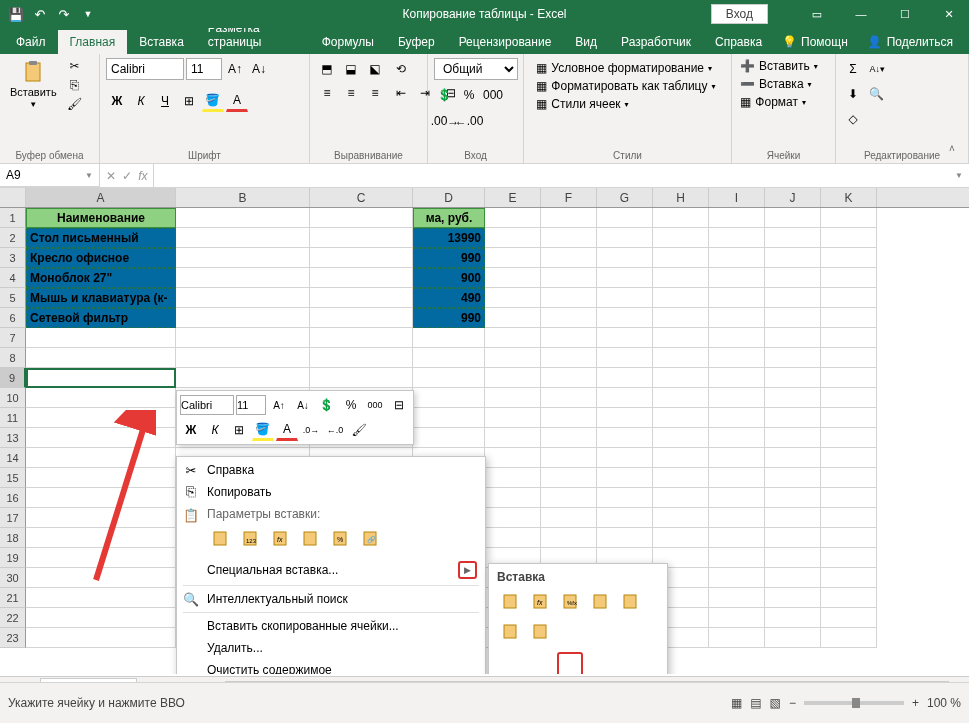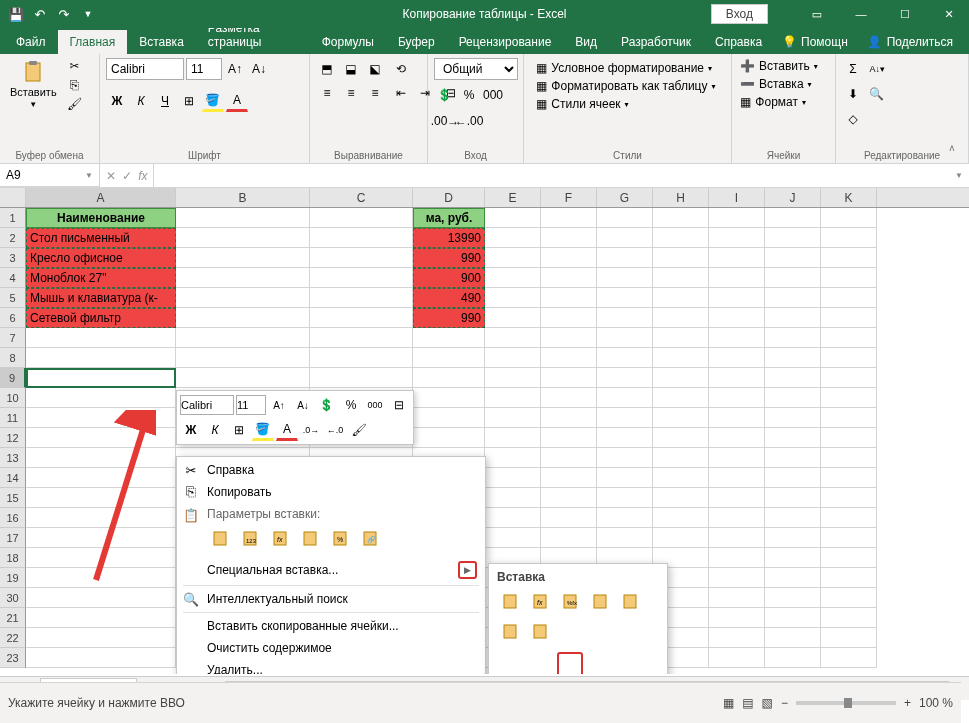--- a/index.html
+++ b/index.html
@@ -62,21 +62,21 @@
 .row-header-spacer { width: 26px; border-right: 1px solid #ccc; background: #e6e6e6; }
 .col-h { border-right: 1px solid #ccc; text-align: center; font-size: 12px; color: #444; display: flex; align-items: center; justify-content: center; background: #e6e6e6; }
 .col-h.sel { background: #d2d2d2; }
 
 .rows { }
 .row { display: flex; height: 20px; }
 .row-h { width: 26px; background: #e6e6e6; border-right: 1px solid #999; border-bottom: 1px solid #ccc; text-align: center; font-size: 11px; color: #444; display: flex; align-items: center; justify-content: center; }
 .row-h.sel { background: #ccc; border-right: 2px solid #217346; }
 .cell { border-right: 1px solid #d4d4d4; border-bottom: 1px solid #d4d4d4; font-size: 12px; padding: 1px 3px; display: flex; align-items: center; overflow: hidden; white-space: nowrap; }
 .cell.hdr { background: #8fd182; font-weight: bold; justify-content: center; border: 1px solid #3b8e3b; }
-.cell.data { background: #ef4444; border: 1px dashed #217346; }
+.cell.data { background: #0369a1; border: 1px dashed #217346; font-weight: bold; }
 .cell.selected { border: 2px solid #217346; background: #fff; }
 
 
 .arrow { position: absolute; left: 56px; top: 222px; pointer-events: none; z-index: 5; }
 
 
 .mini-toolbar { position: absolute; left: 176px; top: 202px; background: #fff; border: 1px solid #c6c6c6; box-shadow: 2px 2px 6px rgba(0,0,0,0.2); padding: 3px; z-index: 10; }
 .mini-row { display: flex; align-items: center; gap: 2px; }
 .mini-sel { border: 1px solid #ababab; height: 20px; font-size: 11px; }
 
@@ -100,21 +100,21 @@
 
 
 .sheet-bar { position: absolute; bottom: 23px; left: 0; right: 0; height: 24px; background: #f3f2f1; border-top: 1px solid #ccc; display: flex; align-items: center; }
 .sheet-nav { display: flex; padding: 0 8px; gap: 6px; color: #888; }
 .sheet-tab { background: #fff; border: 1px solid #ccc; border-bottom: none; padding: 3px 16px; font-size: 12px; font-weight: bold; color: #217346; }
 .sheet-add { padding: 0 8px; font-size: 14px; color: #666; }
 .hscroll { flex: 1; margin: 0 20px 0 60px; height: 16px; background: #f0f0f0; border: 1px solid #ccc; position: relative; }
 .hscroll-thumb { position: absolute; left: 14px; width: 120px; top: 0; bottom: 0; background: #cdcdcd; }
 
 
-.status-bar { position: absolute; bottom: 0; left: 0; right: 8px; height: 41px; background: #f3f2f1; border-top: 1px solid #d4d4d4; display: flex; align-items: center; padding: 0 8px; font-size: 12px; color: #444; }
+.status-bar { position: absolute; bottom: 0; left: 0; right: 0; height: 41px; background: #f3f2f1; border-top: 1px solid #d4d4d4; display: flex; align-items: center; padding: 0 8px; font-size: 12px; color: #444; }
 .status-right { margin-left: auto; display: flex; align-items: center; gap: 8px; }
 .zoom-slider { width: 100px; height: 4px; background: #ccc; position: relative; }
 .zoom-thumb { position: absolute; left: 48px; top: -3px; width: 8px; height: 10px; background: #888; }
 
 svg.clip { width: 14px; height: 16px; }
 .underline { text-decoration: underline; }
 </style>
 </head>
 <body>
 
@@ -489,34 +489,20 @@
         <div class="cell " style="width:72px"></div>
         <div class="cell " style="width:56px"></div>
         <div class="cell " style="width:56px"></div>
         <div class="cell " style="width:56px"></div>
         <div class="cell " style="width:56px"></div>
         <div class="cell " style="width:56px"></div>
         <div class="cell " style="width:56px"></div>
         <div class="cell " style="width:56px"></div>
       </div>
       <div class="row">
-        <div class="row-h">12</div>
-        <div class="cell " style="width:150px"></div>
-        <div class="cell " style="width:134px"></div>
-        <div class="cell " style="width:103px"></div>
-        <div class="cell " style="width:72px"></div>
-        <div class="cell " style="width:56px"></div>
-        <div class="cell " style="width:56px"></div>
-        <div class="cell " style="width:56px"></div>
-        <div class="cell " style="width:56px"></div>
-        <div class="cell " style="width:56px"></div>
-        <div class="cell " style="width:56px"></div>
-        <div class="cell " style="width:56px"></div>
-      </div>
-      <div class="row">
         <div class="row-h">13</div>
         <div class="cell " style="width:150px"></div>
         <div class="cell " style="width:134px"></div>
         <div class="cell " style="width:103px"></div>
         <div class="cell " style="width:72px"></div>
         <div class="cell " style="width:56px"></div>
         <div class="cell " style="width:56px"></div>
         <div class="cell " style="width:56px"></div>
         <div class="cell " style="width:56px"></div>
         <div class="cell " style="width:56px"></div>
@@ -754,24 +740,24 @@
     <div class="ctx-sep"></div>
     <div class="ctx-item">
         <span class="ctx-icon">🔍</span>
         <span>Интеллектуальный поиск</span>
       </div>
     <div class="ctx-sep"></div>
     <div class="ctx-item">
         <span>Вставить скопированные ячейки...</span>
       </div>
     <div class="ctx-item">
+        <span>Удалить...</span>
+      </div>
+    <div class="ctx-item">
         <span>Очистить содержимое</span>
-      </div>
-    <div class="ctx-item">
-        <span>Удалить...</span>
       </div>
 
   </div>
 
   <div class="submenu">
     <div class="sub-label">Вставка</div>
     <div class="sub-icons">
       <span class="sub-icon">
           <svg class="clip" viewBox="0 0 14 16">
             <rect x="1" y="2" width="12" height="13" fill="#f4c978" stroke="#b8860b"></rect>

